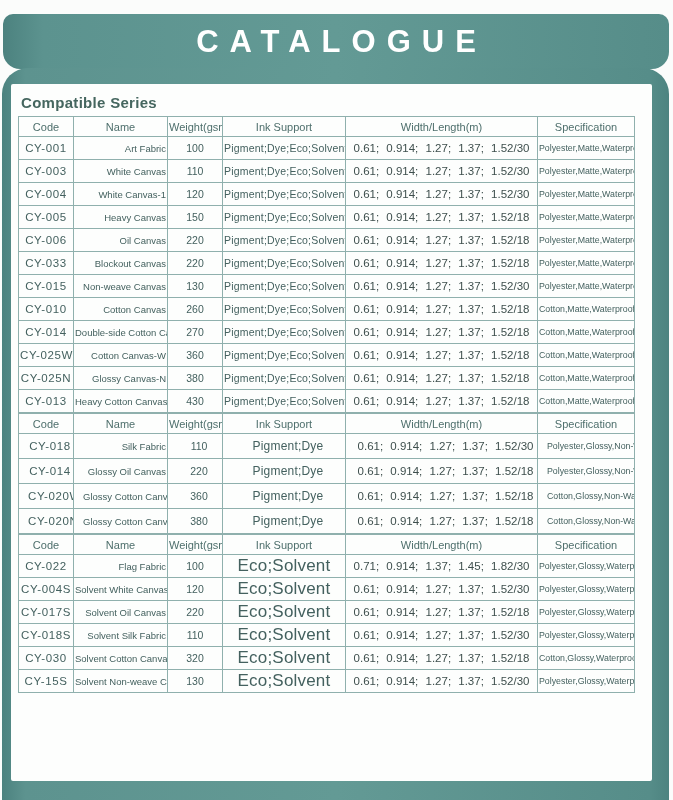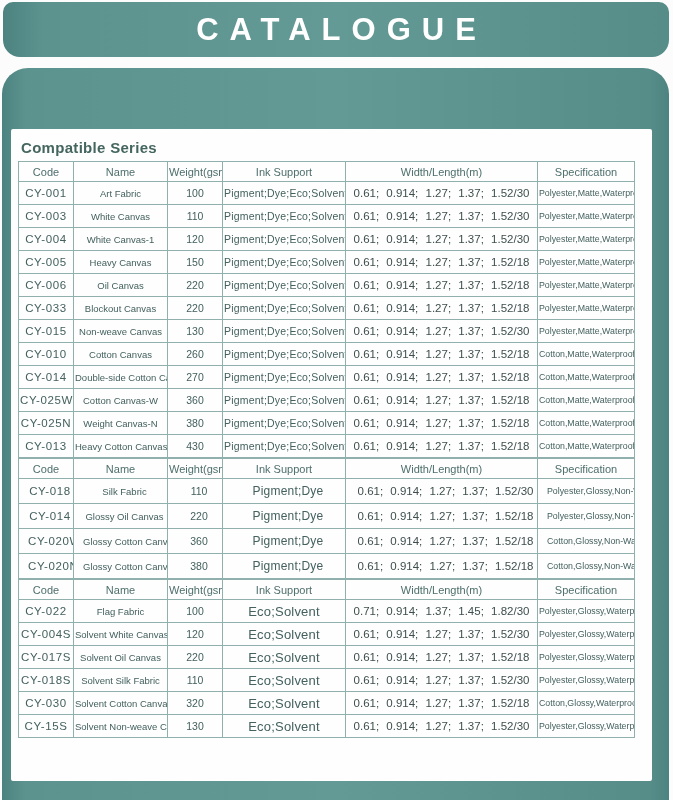--- a/index.html
+++ b/index.html
@@ -18,21 +18,21 @@
     width:673px;height:800px;
     background:#ffffff;
     font-family:"Liberation Sans",sans-serif;
     overflow:hidden;
   }
   .page{
     position:relative;width:673px;height:800px;
     background:#fbfcfb;overflow:hidden;
   }
   .banner{
-    position:absolute;left:3px;right:4px;top:2px;height:55px;
+    position:absolute;left:3px;right:4px;top:14px;height:55px;
     background:linear-gradient(90deg,var(--panel-teal-dark,#4c827f) 0%,var(--accent-teal,#5c938f) 6%,#639a95 50%,#568d89 100%);
     border-radius:10px 10px 17px 17px;
     display:flex;align-items:center;justify-content:center;
   }
   .banner-title{
     color:var(--banner-text,#fff);
     font-size:31px;font-weight:bold;
     letter-spacing:11px;padding-left:11px;
     text-align:center;
   }
@@ -40,21 +40,20 @@
     position:absolute;left:2px;right:4px;top:68px;bottom:0;
     background:linear-gradient(90deg,var(--panel-teal-dark,#4c827f) 0%,#5d938f 3.5%,#639a95 50%,#568d89 97%,#4d8380 100%);
     border-radius:26px 26px 0 0;
   }
   .content{
     position:absolute;left:9px;right:17px;top:16px;bottom:19px;
     background:#fdfefd;
     border-radius:2px;
     padding:0 0 0 7px;
     overflow:hidden;
-    margin-top:45px;
   }
   .series-title{
     margin:0;
     padding:8px 0 5px 3px;
     font-size:15px;
     font-weight:bold;
     letter-spacing:0.3px;
     color:var(--heading-text,#45665f);
   }
   .series:first-child .series-title{padding-top:10px;}
@@ -73,25 +72,25 @@
     height:20px;
     font-weight:normal;
     font-size:11px;
     color:#4e6f6c;
   }
   .series-table td{
     height:23px;
     color:var(--body-text,#44615f);
   }
   td.code{font-size:11.5px;letter-spacing:0.6px;}
-  td.name{font-size:9.5px;}
+  td.name{font-size:9.5px;text-align:right;}
   td.weight{font-size:10.5px;}
   td.ink{font-size:10.5px;letter-spacing:0.2px;}
   .s1 td.ink{font-size:12px;}
-  .s2 td.ink{font-size:13px;}
+  .s2 td.ink{font-size:17px;}
   td.width{font-size:11.5px;word-spacing:4px;color:var(--number-text,#3e4f4d);text-align:center;}
   td.spec{font-size:8.8px;}
   .s1 .series-table td{height:25px;padding-left:9px;}
 </style>
 </head>
 <body>
 
 <div class="page">
   <div class="banner">
     <span class="banner-title">CATALOGUE</span>
@@ -195,21 +194,21 @@
               <tr>
                 <td class="code">CY-025W</td>
                 <td class="name">Cotton Canvas-W</td>
                 <td class="weight">360</td>
                 <td class="ink">Pigment;Dye;Eco;Solvent</td>
                 <td class="width">0.61; 0.914; 1.27; 1.37; 1.52/18</td>
                 <td class="spec">Cotton,Matte,Waterproof</td>
               </tr>
               <tr>
                 <td class="code">CY-025N</td>
-                <td class="name">Weight Canvas-N</td>
+                <td class="name">Glossy Canvas-N</td>
                 <td class="weight">380</td>
                 <td class="ink">Pigment;Dye;Eco;Solvent</td>
                 <td class="width">0.61; 0.914; 1.27; 1.37; 1.52/18</td>
                 <td class="spec">Cotton,Matte,Waterproof</td>
               </tr>
               <tr>
                 <td class="code">CY-013</td>
                 <td class="name">Heavy Cotton Canvas</td>
                 <td class="weight">430</td>
                 <td class="ink">Pigment;Dye;Eco;Solvent</td>

